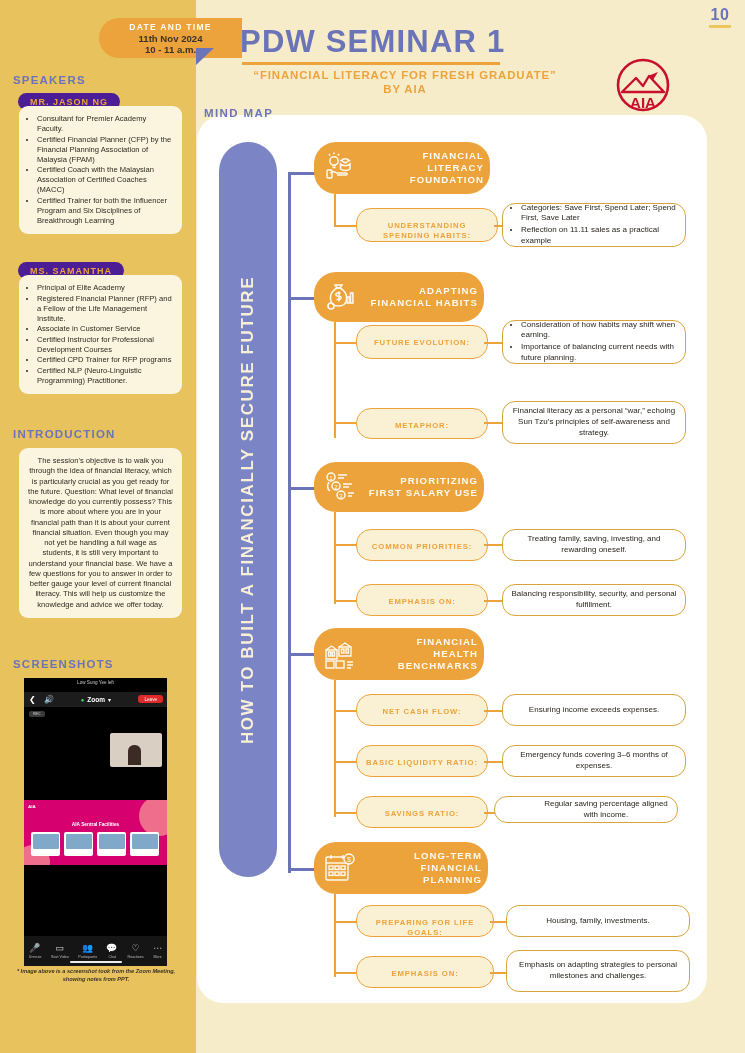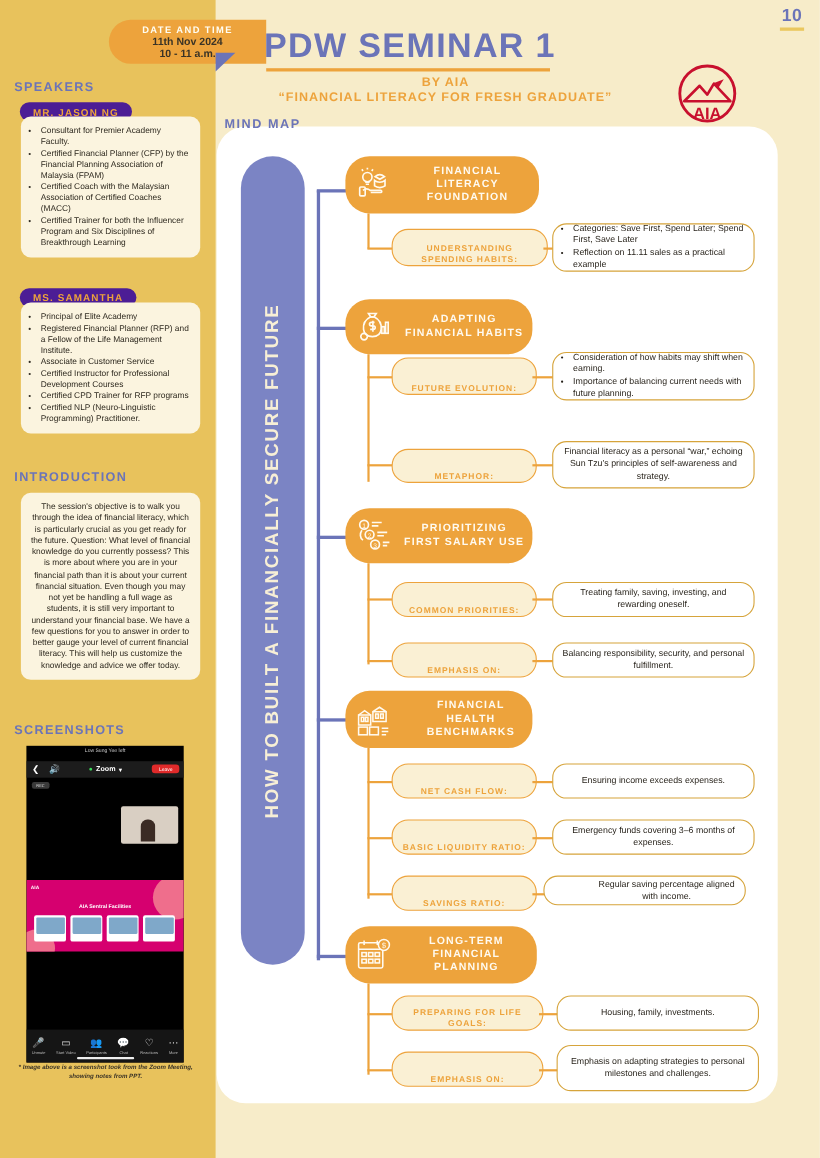--- a/index.html
+++ b/index.html
@@ -140,26 +140,26 @@
   }
   .branch-h{position:absolute;height:2.5px;background:#6b74b8;left:288px;width:28px;}
 
   .node{
     position:absolute;background:#eda33c;border-radius:22px;
     display:flex;align-items:center;color:#fff;
   }
   .node .ico{width:52px;display:flex;align-items:center;justify-content:center;flex:none;}
   .node .ttl{
     font-size:9.6px;font-weight:bold;letter-spacing:1.1px;line-height:1.28;
-    text-align:center;flex:1;padding-right:6px;color:#fffaf0;
+    text-align:right;flex:1;padding-right:6px;color:#fffaf0;
   }
   .sub{
     position:absolute;background:#faf0d4;border:1.6px solid #eda33c;border-radius:15px;
-    display:flex;align-items:flex-end;justify-content:center;text-align:center;
-    font-size:7.7px;font-weight:bold;letter-spacing:.9px;color:#eda33c;line-height:1.3;padding:0 6px;
+    display:flex;align-items:flex-start;justify-content:center;text-align:center;
+    font-size:7.7px;font-weight:bold;letter-spacing:.9px;color:#eda33c;line-height:1.3;padding:12px 6px;
   }
   .desc{
     position:absolute;background:#fff;border:1.4px solid #d6a43b;border-radius:13px;
     display:flex;align-items:center;font-size:8px;color:#241f17;line-height:1.34;
     padding:4px 8px;
   }
   .desc.c{justify-content:center;text-align:center;}
   .desc ul{margin-left:10px;}
   .desc li{margin-bottom:1px;}
   .orng-v{position:absolute;width:2.4px;background:#eda33c;}
@@ -180,22 +180,22 @@
 <div class="date-badge">
   <div class="lbl">DATE AND TIME</div>
   <div class="v1">11th Nov 2024</div>
   <div class="v2">10 - 11 a.m.</div>
 </div>
 <div class="date-flag"></div>
 
 <div class="main-title">PDW SEMINAR 1</div>
 <div class="title-rule"></div>
 <div class="subtitle">
+  <div>“FINANCIAL LITERACY FOR FRESH GRADUATE”</div>
   <div>BY AIA</div>
-  <div>“FINANCIAL LITERACY FOR FRESH GRADUATE”</div>
 </div>
 <div class="mindmap-label">MIND MAP</div>
 
 <div class="aia-logo">
   <svg viewBox="0 0 62 62" width="62" height="62">
     <circle cx="31" cy="29" r="25" fill="none" stroke="#c8102e" stroke-width="2.6"></circle>
     <path d="M10 36 L24 22 L31 30 L37 20 L52 36 Z" fill="none" stroke="#c8102e" stroke-width="2.4" stroke-linejoin="round"></path>
     <path d="M36 20 L46 16 L41 24 Z" fill="#c8102e"></path>
     <text x="31" y="52" font-size="15" font-weight="bold" fill="#c8102e" text-anchor="middle" font-family="Liberation Sans, sans-serif">AIA</text>
   </svg>

